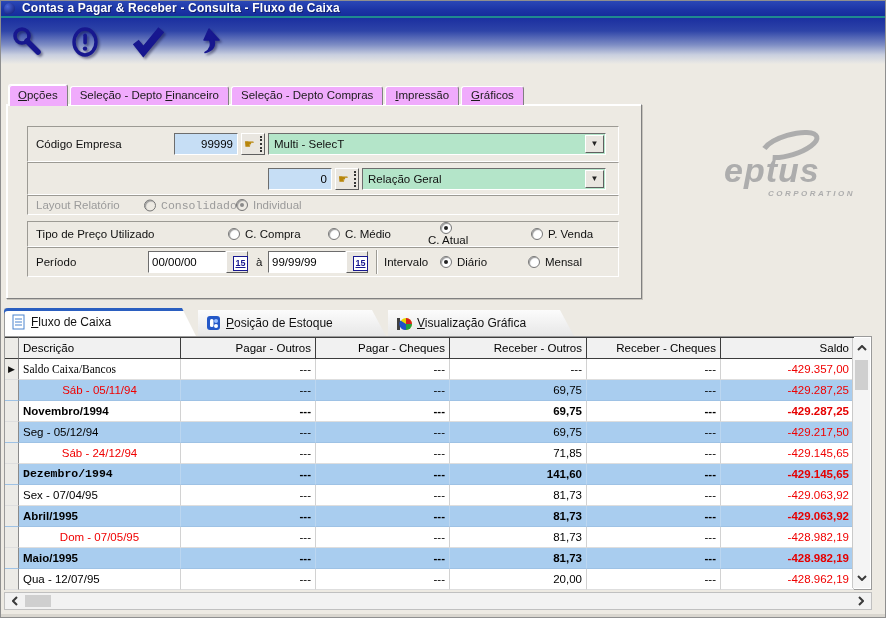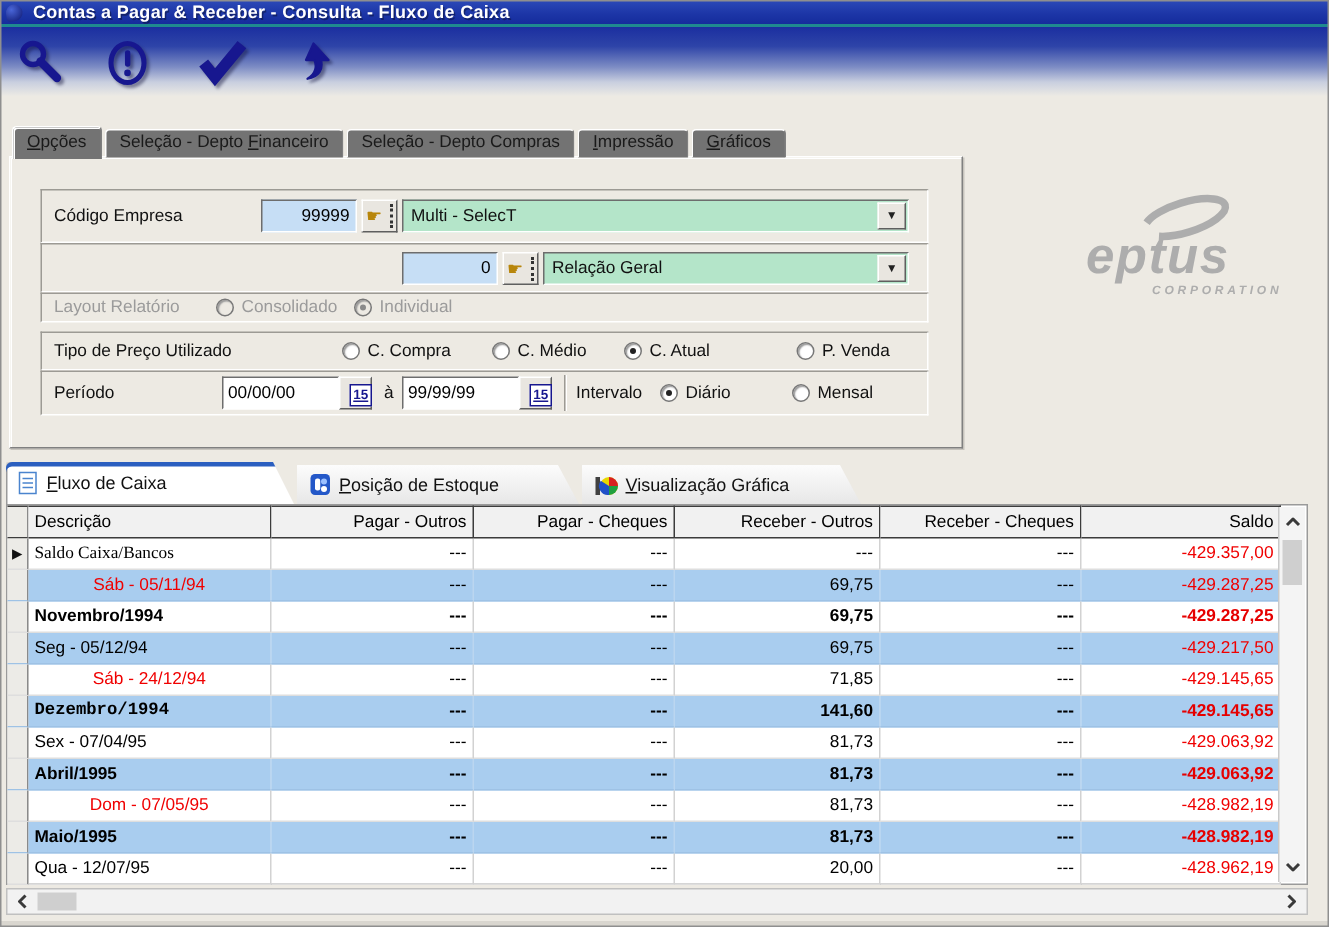--- a/index.html
+++ b/index.html
@@ -21,21 +21,21 @@
   
   .toolbar{position:absolute;left:0;top:18px;width:886px;height:46px;
     background:linear-gradient(180deg,#1B2FA0 0%,#2E44A8 28%,#7D8CC4 58%,#C9CFDF 80%,#ECEAE4 100%);}
   .tbtn{position:absolute;top:3px;width:46px;height:42px;display:flex;align-items:center;justify-content:center;
     background:transparent;border:none;cursor:pointer;}
   .tbtn svg{filter:drop-shadow(2px 2px 1px rgba(20,20,60,.45));}
 
   
   .top-tabstrip{position:absolute;left:8px;top:83px;height:22px;display:flex;align-items:flex-end;z-index:3;}
   .ttab{box-sizing:border-box;height:19px;padding:2px 9px 0;margin-right:2px;font-size:11.5px;color:#1a1a1a;
-    background:#737373;border:1px solid #808080;border-bottom:none;border-top-color:#fff;border-left-color:#fff;
+    background:#f0abfc;border:1px solid #808080;border-bottom:none;border-top-color:#fff;border-left-color:#fff;
     border-radius:3px 3px 0 0;white-space:nowrap;cursor:pointer;}
   .ttab.active{height:22px;padding-top:4px;margin-bottom:-1px;z-index:4;
     box-shadow:inset 1px 1px 0 #fff;}
   .options-panel{position:absolute;left:6px;top:104px;width:634px;height:193px;background:#EDEAE3;
     border:1px solid #808080;border-top-color:#fff;border-left-color:#fff;
     box-shadow:inset 1px 1px 0 #fff, 1px 1px 0 #c7c4bd;z-index:2;}
   .opt-row{position:absolute;left:20px;width:592px;background:#EDEAE3;box-sizing:border-box;
     border:1px solid #9C9A94;border-right-color:#FFF;border-bottom-color:#FFF;}
   #row-empresa{top:21px;height:36px;}
   #row-portador{top:57px;height:33px;}
@@ -66,25 +66,25 @@
     color:#17178F;font-size:9px;font-weight:bold;line-height:12px;text-align:center;text-decoration:underline;}
   .sep-label{position:absolute;top:50%;transform:translateY(-50%);font-size:11.5px;color:#111;}
   .vline{position:absolute;top:2px;bottom:2px;width:1px;background:#9C9A94;box-shadow:1px 0 0 #fff;}
   .radio-item{position:absolute;top:50%;transform:translateY(-50%);display:flex;align-items:center;
     font-size:11.5px;color:#111;cursor:pointer;white-space:nowrap;}
   .rb{box-sizing:border-box;width:12px;height:12px;border-radius:50%;background:#fff;margin-right:5px;
     border:1px solid #777;box-shadow:inset 1px 1px 1px #9a9a9a;position:relative;}
   .rb.checked::after{content:"";position:absolute;left:3px;top:3px;width:4px;height:4px;border-radius:50%;background:#222;}
   .disabled .rb{background:#EDEAE3;}
   .disabled .rb.checked::after{background:#8a8a8a;}
-  #row-layout .radio-item:nth-of-type(1){left:116px;}
+  #row-layout .radio-item:nth-of-type(1){left:116px;font-family:Liberation Mono, monospace;}
   #row-layout .radio-item:nth-of-type(2){left:208px;}
   #row-tipo .radio-item:nth-of-type(1){left:200px;}
   #row-tipo .radio-item:nth-of-type(2){left:300px;}
-  #row-tipo .radio-item:nth-of-type(3){left:388px;}
+  #row-tipo .radio-item:nth-of-type(3){left:400px;flex-direction:column;}
   #row-tipo .radio-item:nth-of-type(4){left:503px;}
   #row-periodo .radio-item:nth-of-type(1){left:412px;}
   #row-periodo .radio-item:nth-of-type(2){left:500px;}
 
   
   .logo{position:absolute;left:706px;top:122px;width:160px;height:84px;}
 
   
   .bottom-tabstrip{position:absolute;left:4px;top:308px;height:28px;width:868px;z-index:3;}
   .btab{position:absolute;top:2px;height:26px;box-sizing:border-box;display:flex;align-items:center;

